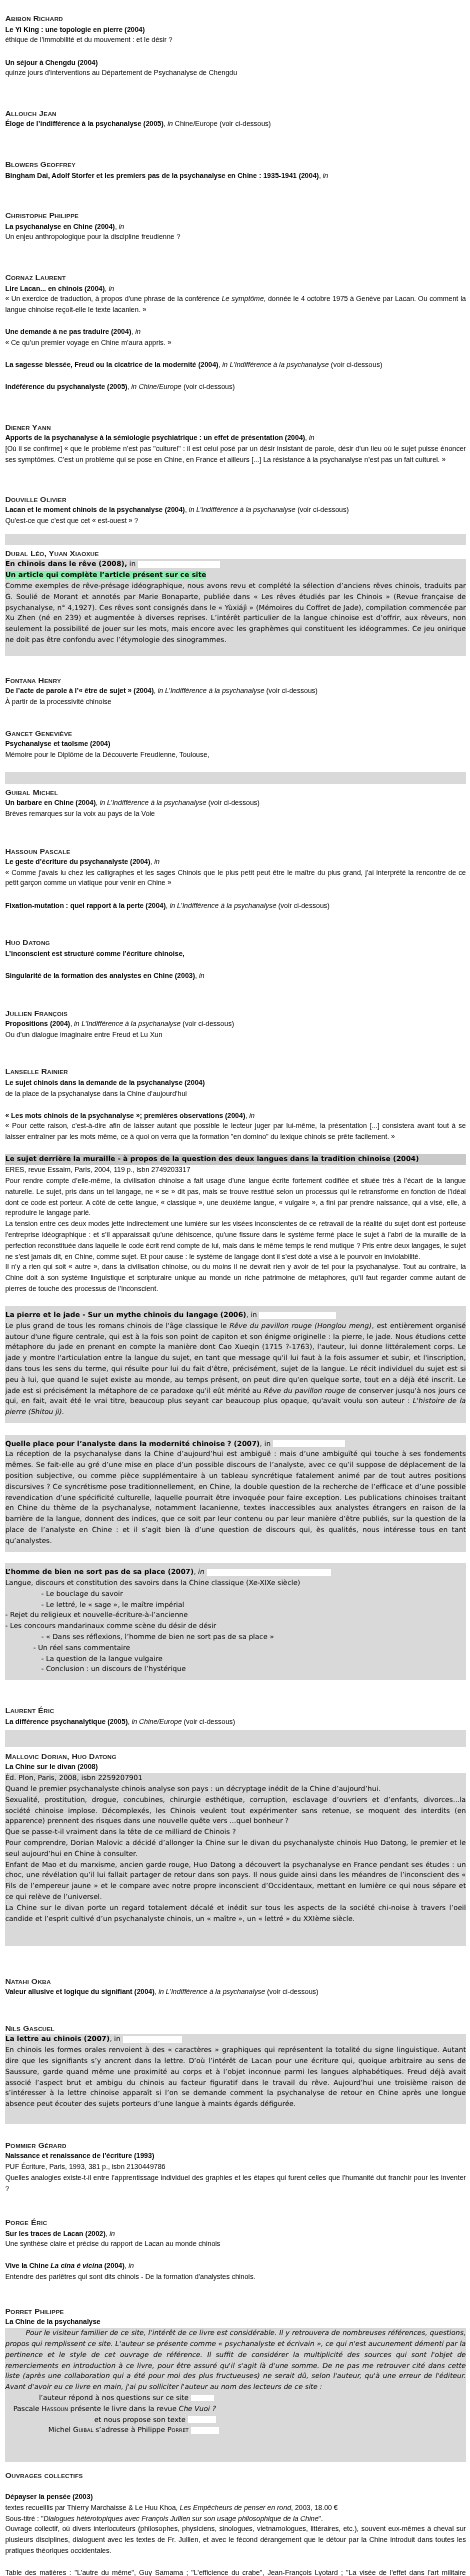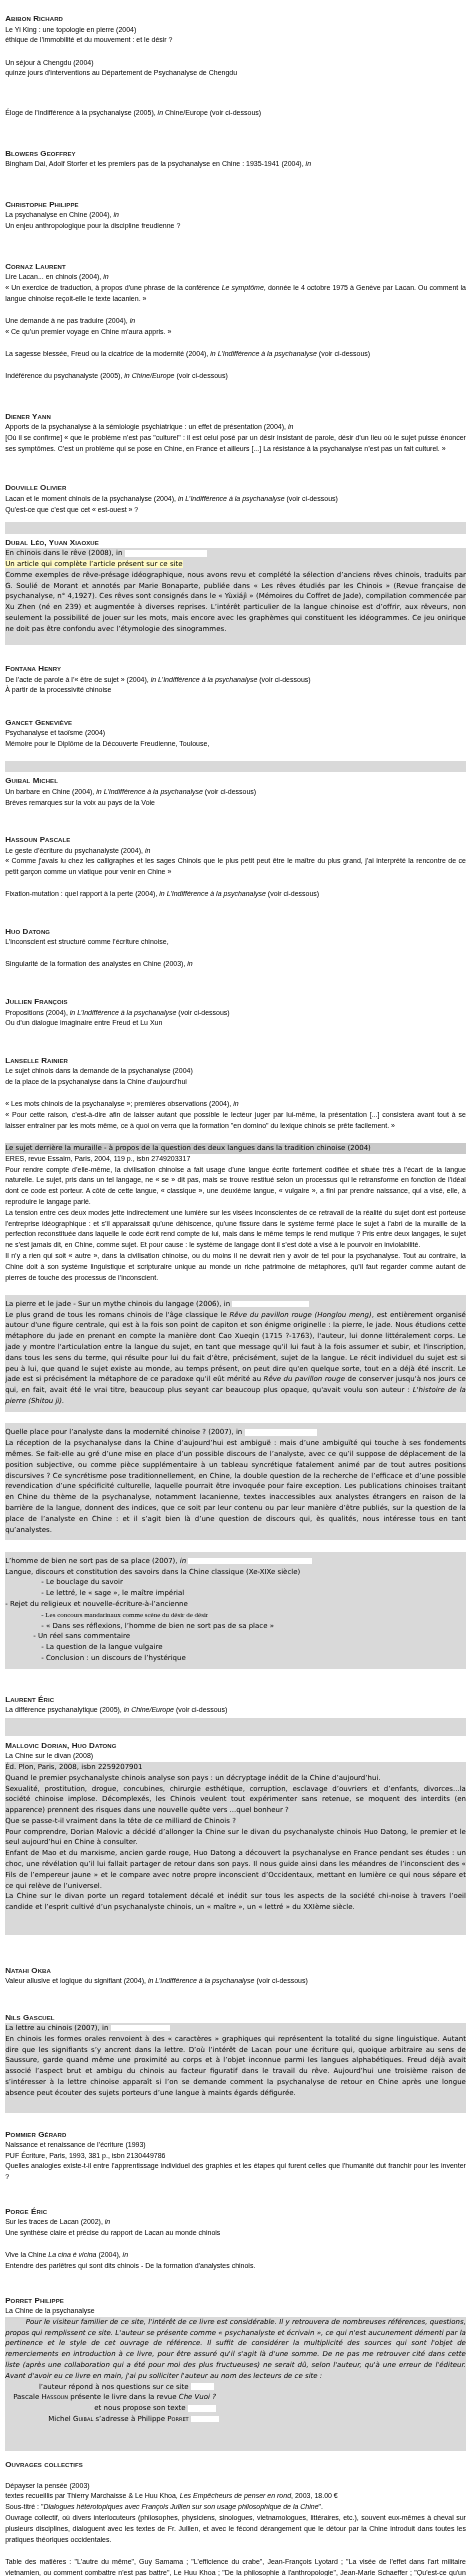--- a/index.html
+++ b/index.html
@@ -6,40 +6,41 @@
   html,body{margin:0;padding:0;background:#ffffff;}
   body{width:470px;color:#000;font-family:"Liberation Sans","DejaVu Sans",sans-serif;font-size:7px;}
   #doc{width:470px;box-sizing:border-box;padding:0 4.1px 0 5.2px;}
   .p{line-height:10.8px;min-height:10.8px;}
   .p.hl{background:#d9d9d9;font-family:"DejaVu Sans","Liberation Sans",sans-serif;}
   .p.hl2{background:#c9c9c9;}
   .j{text-align:justify;}
   .al-r{text-align:right;}
   .ind{text-indent:20.6px;font-style:italic;}
   .author{font-weight:bold;font-variant:small-caps;font-size:8px;line-height:11.3px;color:#1c1c1c;letter-spacing:0.1px;}
-  span.b{font-weight:normal;}
+  span.b{font-weight:bold;}
   span.i{font-style:italic;}
   span.sc{font-variant:small-caps;text-align:right;}
-  span.wb{background:#fef9c3;}
+  span.wb{background:#86efac;}
   span.blank{display:inline-block;height:6.7px;background:#ffffff;vertical-align:middle;}
   .band{width:100%;background:#d9d9d9;}
   .sp{width:100%;}
 </style>
 </head>
 <body style="background: rgb(255, 255, 255);">
 
 <div id="doc">
     <div class="sp" style="height: 13.4px;"></div>
     <div class="author">Abibon Richard</div>
     <div class="p"><span class="b">Le Yi King : une topologie en pierre (2004)</span></div>
     <div class="p"><span class="">éthique de l’immobilité et du mouvement : et le désir ?</span></div>
     <div class="sp" style="height: 11.3px;"></div>
     <div class="p"><span class="b">Un séjour à Chengdu (2004)</span></div>
     <div class="p"><span class="">quinze jours d’interventions au Département de Psychanalyse de Chengdu</span></div>
     <div class="sp" style="height: 29px;"></div>
+    <div class="author">Allouch Jean</div>
     <div class="p"><span class="b">Éloge de l’indifférence à la psychanalyse (2005)</span><span class="">, </span><span class="i">in</span><span class=""> Chine/Europe (voir ci-dessous)</span></div>
     <div class="sp" style="height: 29px;"></div>
     <div class="author">Blowers Geoffrey</div>
     <div class="p"><span class="b">Bingham Dai, Adolf Storfer et les premiers pas de la psychanalyse en Chine : 1935-1941 (2004)</span><span class="">, </span><span class="i">in</span></div>
     <div class="sp" style="height: 29px;"></div>
     <div class="author">Christophe Philippe</div>
     <div class="p"><span class="b">La psychanalyse en Chine (2004)</span><span class="">, </span><span class="i">in</span></div>
     <div class="p"><span class="">Un enjeu anthropologique pour la discipline freudienne ?</span></div>
     <div class="sp" style="height: 29px;"></div>
     <div class="author">Cornaz Laurent</div>
@@ -120,21 +121,21 @@
     <div class="p hl"><span class="b">Quelle place pour l’analyste dans la modernité chinoise ? (2007)</span><span class="">, in </span><span class="blank" style="width: 72px;"></span></div>
     <div class="p hl j"><span class="">La réception de la psychanalyse dans la Chine d’aujourd’hui est ambiguë : mais d’une ambiguïté qui touche à ses fondements mêmes. Se fait-elle au gré d’une mise en place d’un possible discours de l’analyste, avec ce qu’il suppose de déplacement de la position subjective, ou comme pièce supplémentaire à un tableau syncrétique fatalement animé par de tout autres positions discursives ? Ce syncrétisme pose traditionnellement, en Chine, la double question de la recherche de l’efficace et d’une possible revendication d’une spécificité culturelle, laquelle pourrait être invoquée pour faire exception. Les publications chinoises traitant en Chine du thème de la psychanalyse, notamment lacanienne, textes inaccessibles aux analystes étrangers en raison de la barrière de la langue, donnent des indices, que ce soit par leur contenu ou par leur manière d’être publiés, sur la question de la place de l’analyste en Chine : et il s’agit bien là d’une question de discours qui, ès qualités, nous intéresse tous en tant qu’analystes.</span></div>
     <div class="band" style="height: 5.2px;"></div>
     <div class="sp" style="height: 11.3px;"></div>
     <div class="band" style="height: 4.1px;"></div>
     <div class="p hl"><span class="b">L’homme de bien ne sort pas de sa place (2007)</span><span class="">, </span><span class="i">in</span><span class=""> </span><span class="blank" style="width: 124px;"></span></div>
     <div class="p hl"><span class="">Langue, discours et constitution des savoirs dans la Chine classique (Xe-XIXe siècle)</span></div>
     <div class="p hl" style="padding-left: 36px;"><span class="">- Le bouclage du savoir</span></div>
     <div class="p hl" style="padding-left: 36px;"><span class="">- Le lettré, le « sage », le maître impérial</span></div>
     <div class="p hl" style=""><span class="">- Rejet du religieux et nouvelle-écriture-à-l’ancienne</span></div>
-    <div class="p hl" style="padding-left: 36px; font-family: Liberation Serif, serif;"><span class="">- Les concours mandarinaux comme scène du désir de désir</span></div>
+    <div class="p hl" style=""><span class="">- Les concours mandarinaux comme scène du désir de désir</span></div>
     <div class="p hl" style="padding-left: 36px;"><span class="">- « Dans ses réflexions, l’homme de bien ne sort pas de sa place »</span></div>
     <div class="p hl" style="padding-left: 28px;"><span class="">- Un réel sans commentaire</span></div>
     <div class="p hl" style="padding-left: 36px;"><span class="">- La question de la langue vulgaire</span></div>
     <div class="p hl" style="padding-left: 36px;"><span class="">- Conclusion : un discours de l’hystérique</span></div>
     <div class="band" style="height: 5.2px;"></div>
     <div class="sp" style="height: 25px;"></div>
     <div class="author">Laurent Éric</div>
     <div class="p"><span class="b">La différence psychanalytique (2005)</span><span class="">, </span><span class="i">in Chine/Europe</span><span class=""> (voir ci-dessous)</span></div>
     <div class="sp" style="height: 2.1px;"></div>
     <div class="band" style="height: 17.5px;"></div>

